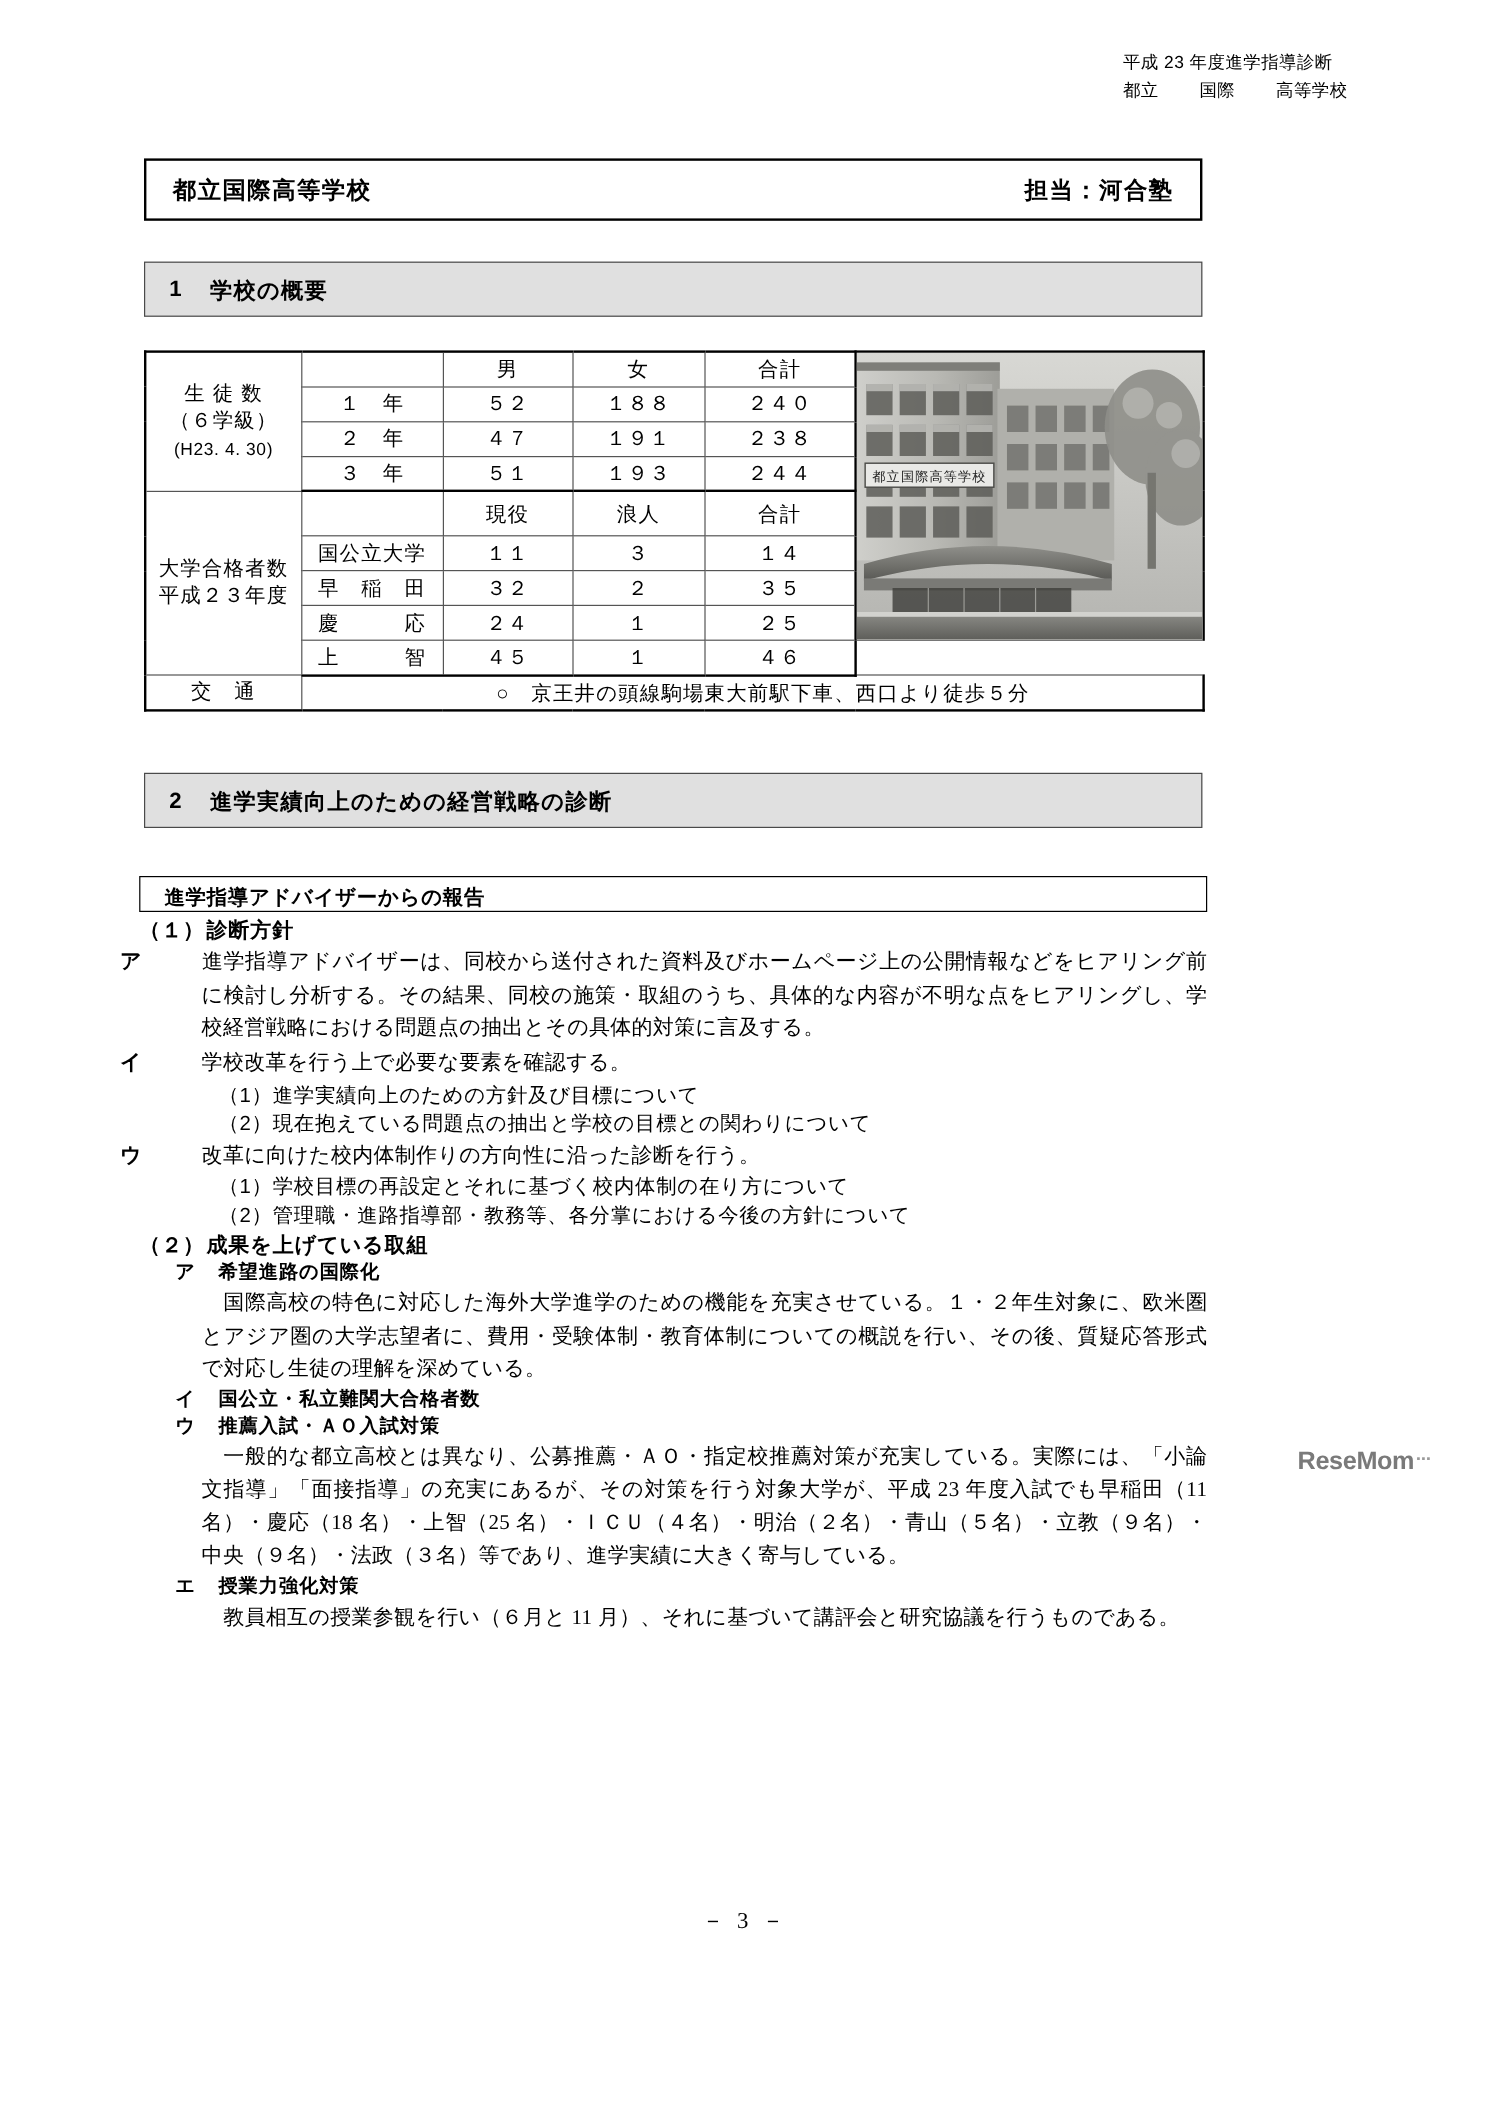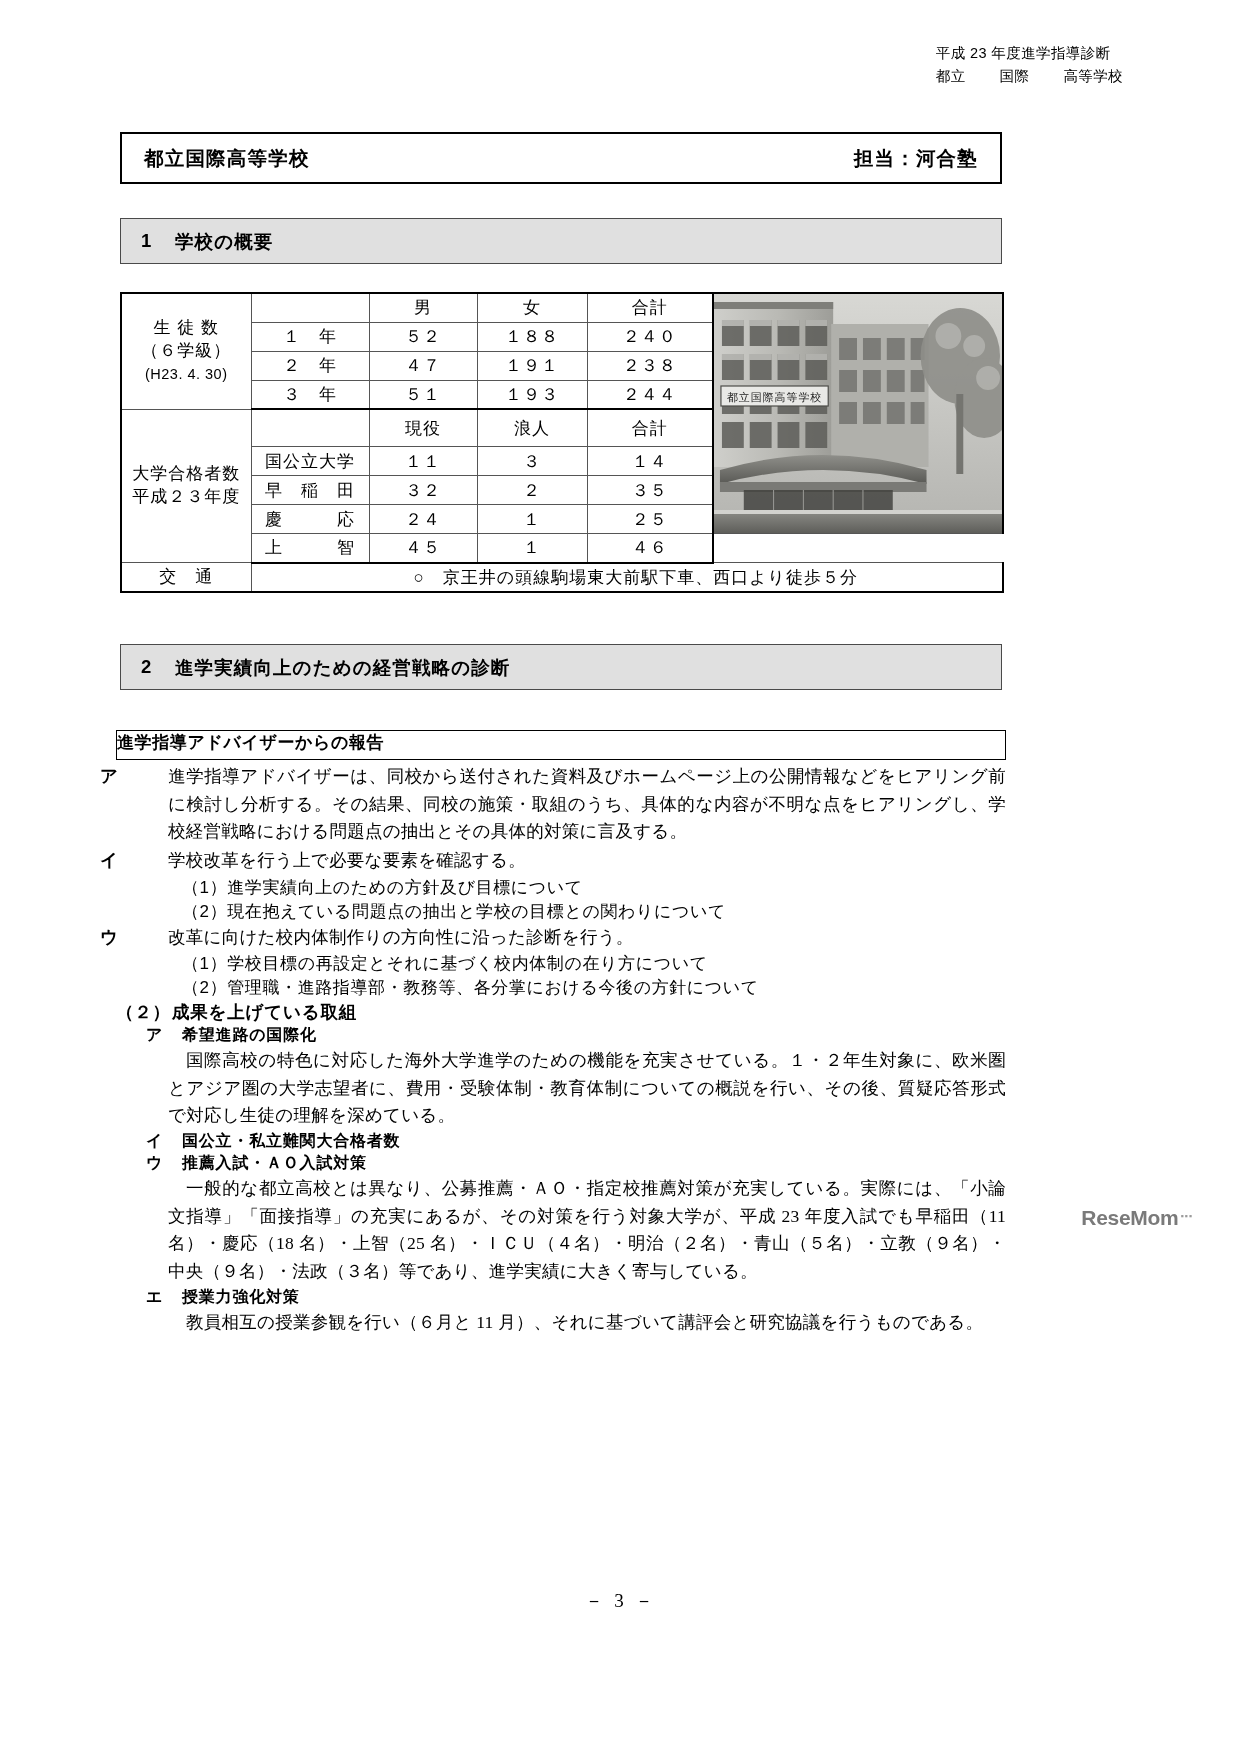--- a/index.html
+++ b/index.html
@@ -130,22 +130,22 @@
     padding-left: 12px;
     font-size: 17px;
   }
 
   
   .report-box {
     position: absolute;
     left: 116px; top: 730px;
     width: 890px; height: 30px;
     border: 1.3px solid #000;
-    display: flex; align-items: flex-start;
-    padding-left: 0;
+    display: flex; align-items: flex-end;
+    padding-left: 20px;
     font-family: "Liberation Sans", "DejaVu Sans", sans-serif;
     font-weight: bold;
     font-size: 17px;
     letter-spacing: 0.6px;
   }
 
   
   .body {
     position: absolute;
     left: 116px; top: 763px;
@@ -442,20 +442,21 @@
     <span class="num">2</span>
     <span>進学実績向上のための経営戦略の診断</span>
   </div>
 
   <div class="report-box">
     <span>進学指導アドバイザーからの報告</span>
   </div>
 
   <div class="body">
 
+    <p class="lvl1"><span class="pnum">（１）</span><span>診断方針</span></p>
 
     <p class="ara"><span class="kana">ア</span><span>進学指導アドバイザーは、同校から送付された資料及びホームページ上の公開情報などをヒアリング前に検討し分析する。その結果、同校の施策・取組のうち、具体的な内容が不明な点をヒアリングし、学校経営戦略における問題点の抽出とその具体的対策に言及する。</span></p>
 
     <p class="ara"><span class="kana">イ</span><span>学校改革を行う上で必要な要素を確認する。</span></p>
     <p class="lvl3">（1）進学実績向上のための方針及び目標について</p>
     <p class="lvl3">（2）現在抱えている問題点の抽出と学校の目標との関わりについて</p>
 
     <p class="ara"><span class="kana">ウ</span><span>改革に向けた校内体制作りの方向性に沿った診断を行う。</span></p>
     <p class="lvl3">（1）学校目標の再設定とそれに基づく校内体制の在り方について</p>
     <p class="lvl3">（2）管理職・進路指導部・教務等、各分掌における今後の方針について</p>

